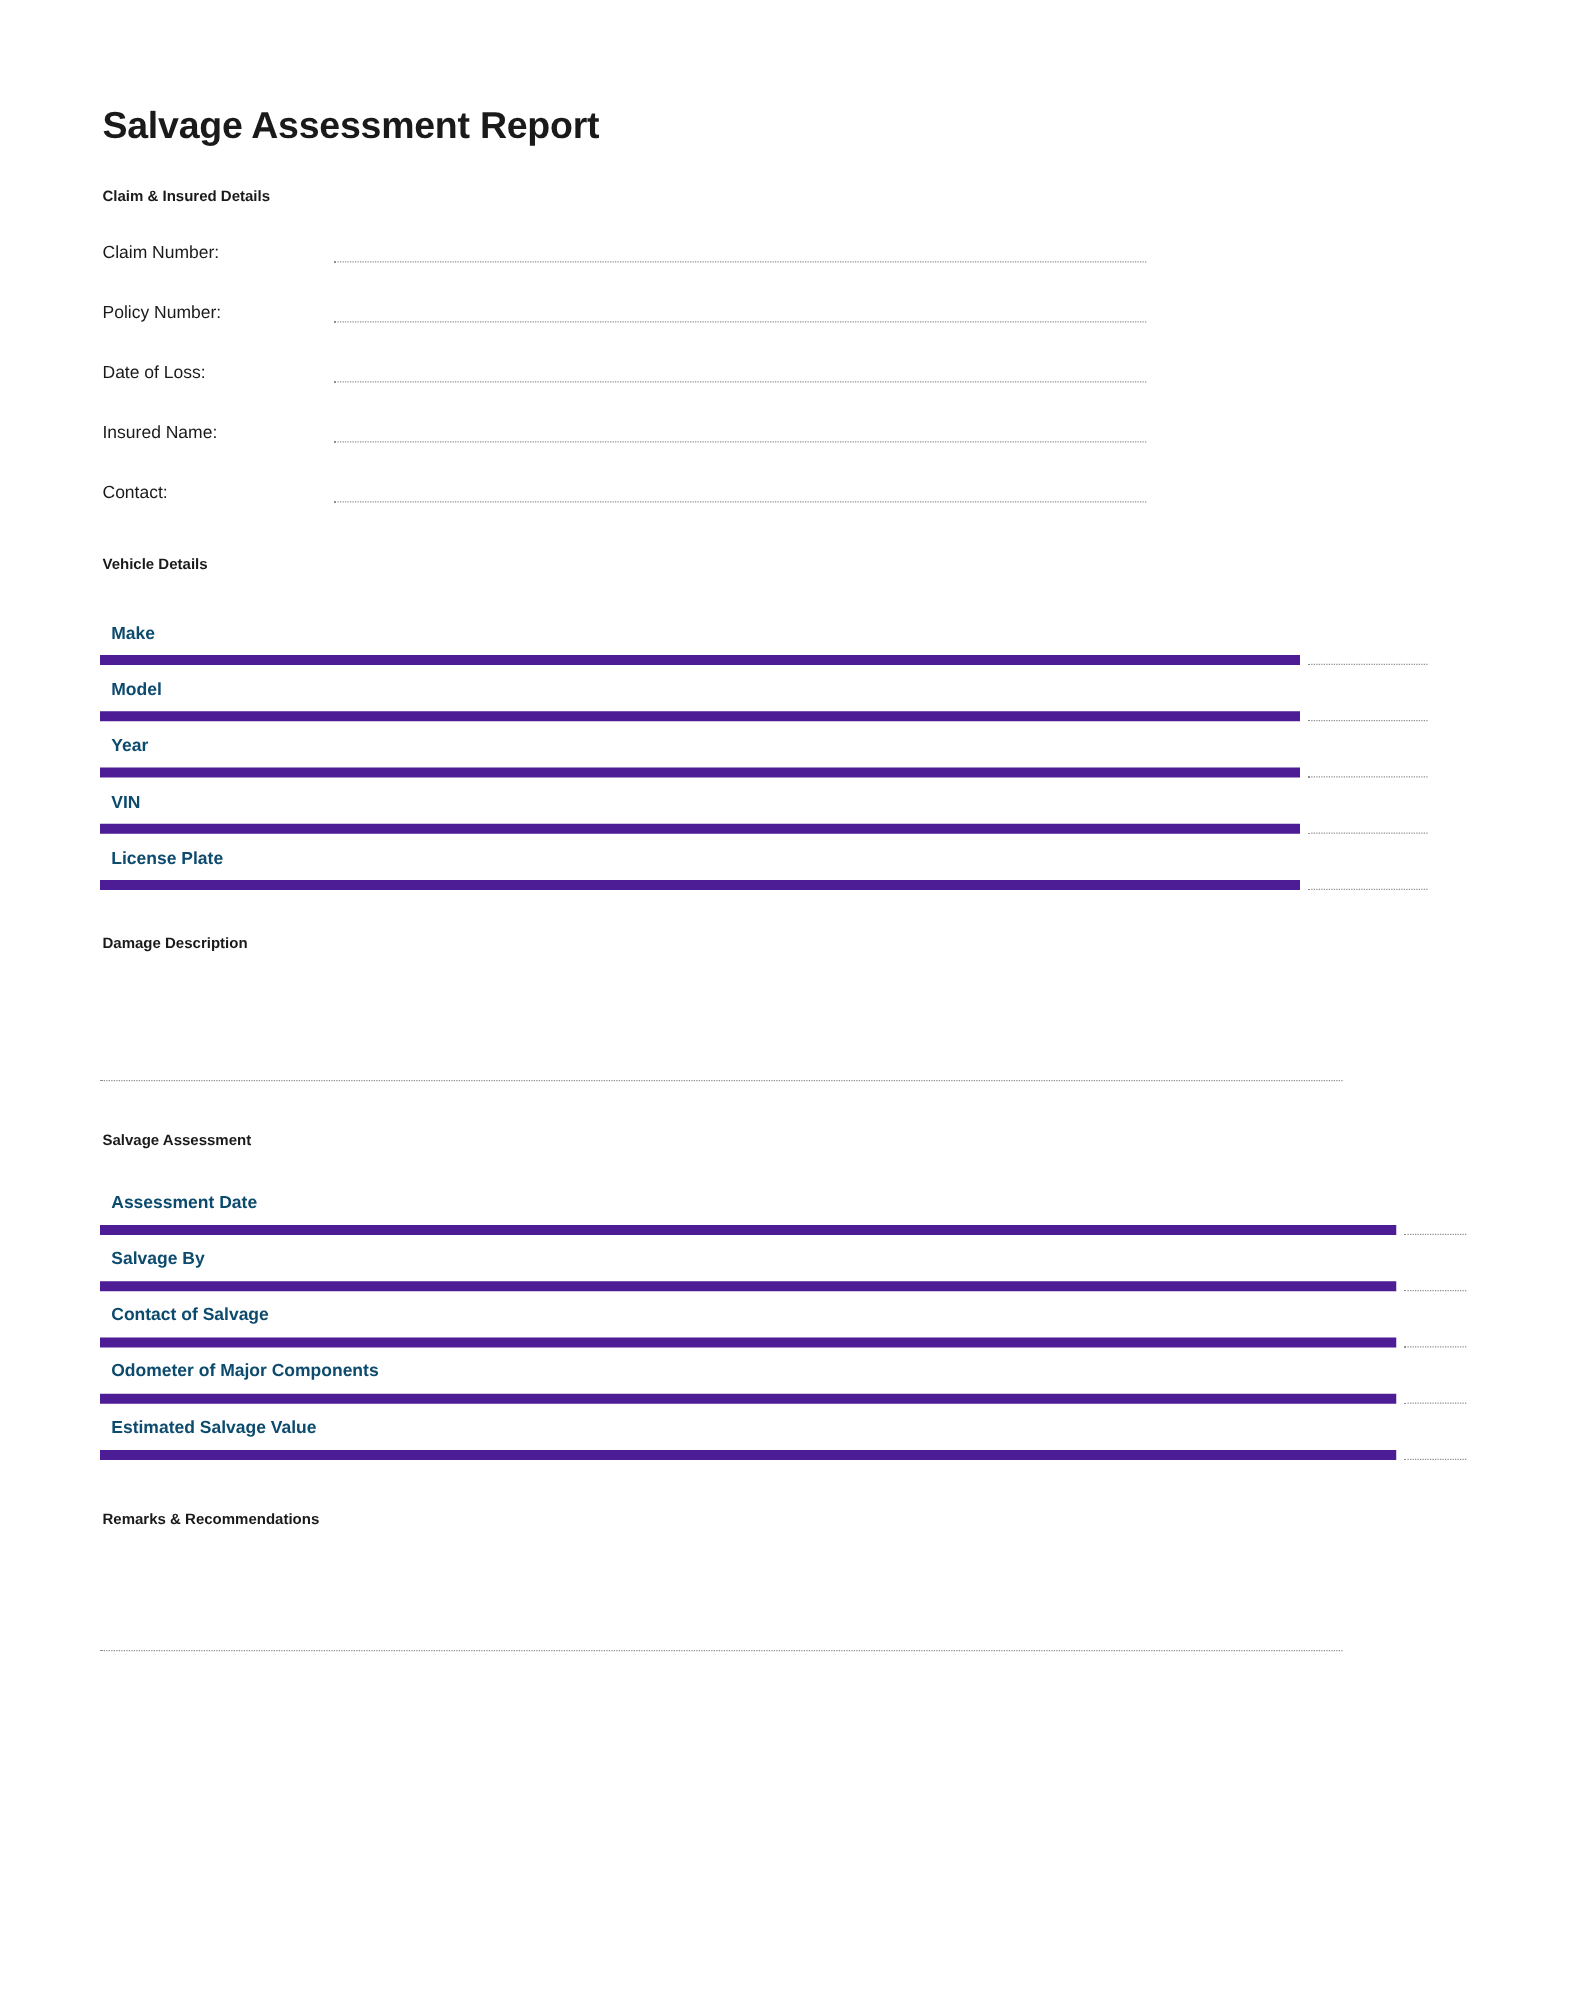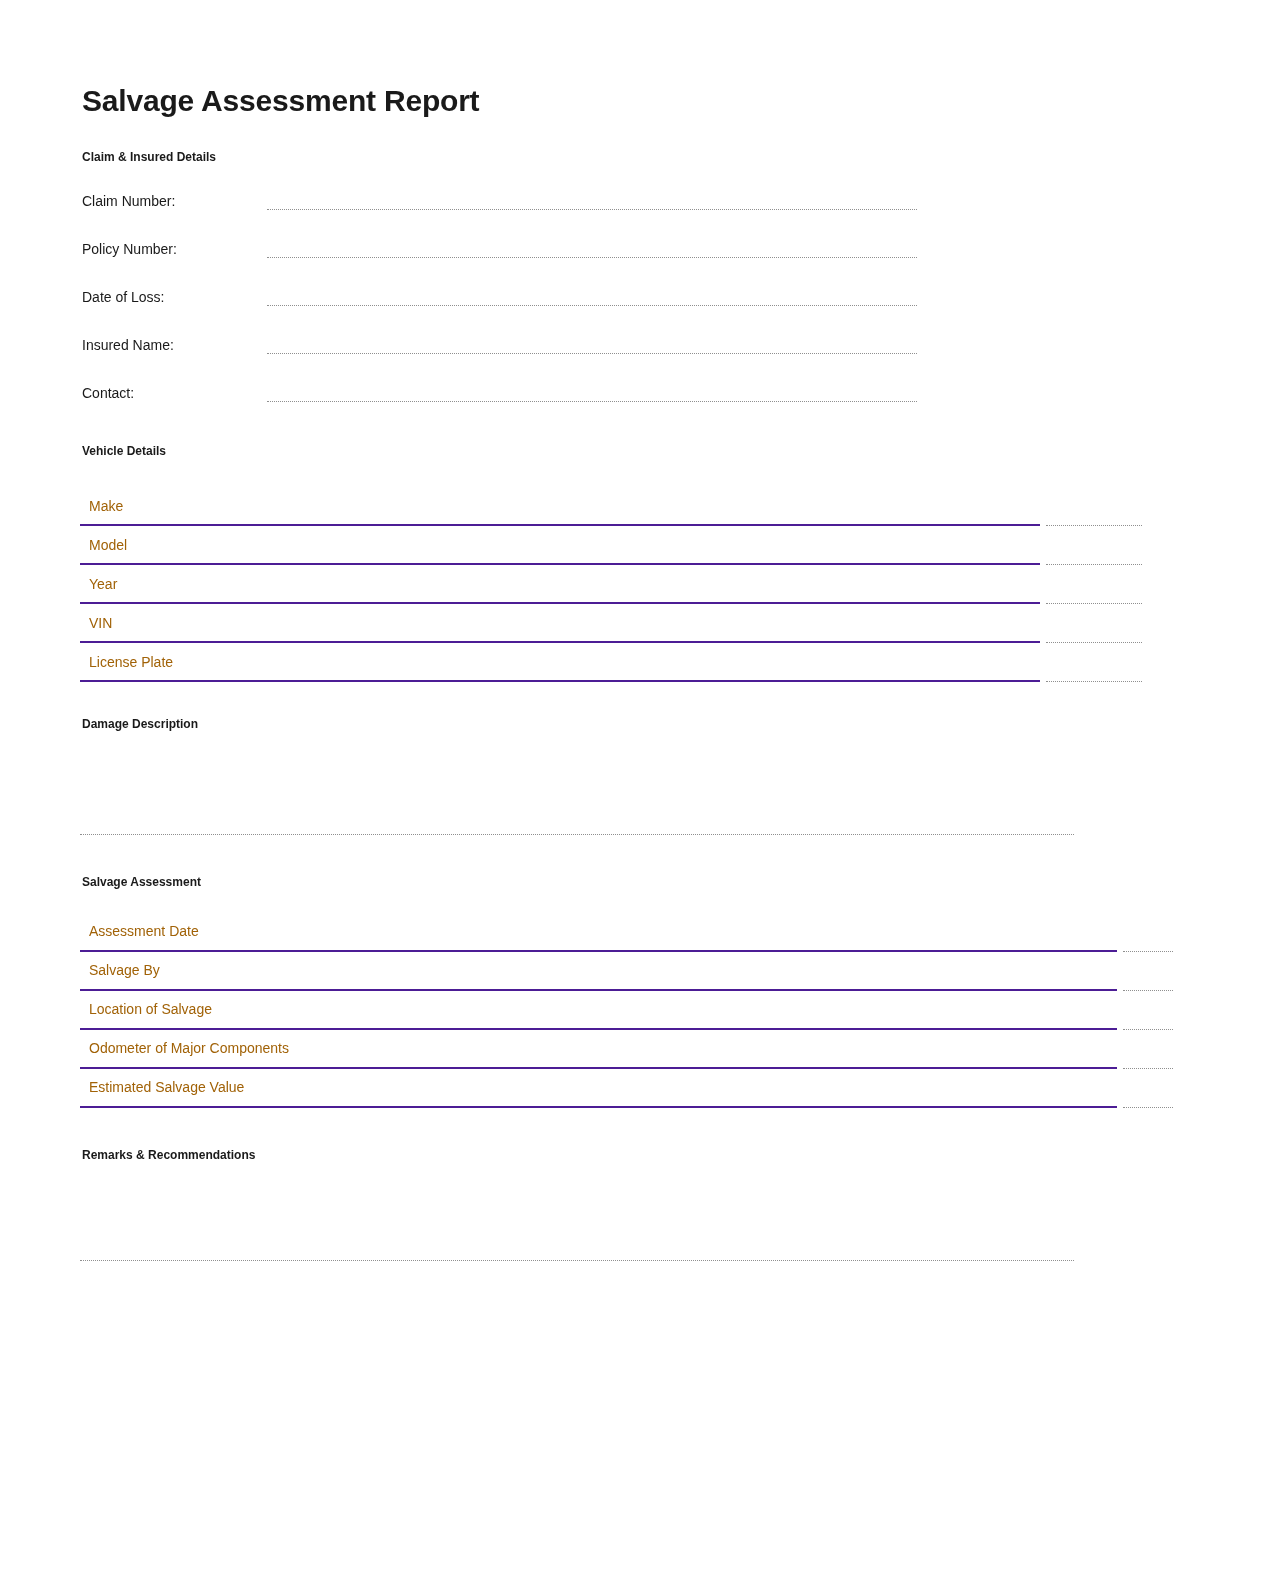--- a/index.html
+++ b/index.html
@@ -45,24 +45,24 @@
   }
 
   
   .form-table { margin-left: 80px; }
   .vehicle-table { margin-top: 25px; }
   .salvage-table { margin-top: 20px; }
   .t-row { display: flex; align-items: stretch; }
   .cell-label {
     display: flex; align-items: center;
     height: 37px;
-    border-bottom: 2px solid #4c1d95;
+    border-bottom: 8px solid #4c1d95;
     padding-left: 9px;
-    font-size: 14px; font-weight: 400;
-    color: #a16207;
+    font-size: 14px; font-weight: 700;
+    color: #0c4a6e;
     box-sizing: content-box;
   }
   .vehicle-table .cell-label { width: 951px; }
   .salvage-table .cell-label { width: 1028px; }
   .cell-blank {
     align-self: flex-end;
     height: 30px;
     margin-left: 6px;
     border-bottom: 1px dotted #8f8f8f;
     font-size: 13px; line-height: 30px;
@@ -145,21 +145,21 @@
   <div class="form-table salvage-table">
     <div class="t-row">
       <div class="cell-label">Assessment Date</div>
       <div class="cell-blank"></div>
     </div>
     <div class="t-row">
       <div class="cell-label">Salvage By</div>
       <div class="cell-blank"></div>
     </div>
     <div class="t-row">
-      <div class="cell-label">Location of Salvage</div>
+      <div class="cell-label">Contact of Salvage</div>
       <div class="cell-blank"></div>
     </div>
     <div class="t-row">
       <div class="cell-label">Odometer of Major Components</div>
       <div class="cell-blank"></div>
     </div>
     <div class="t-row">
       <div class="cell-label">Estimated Salvage Value</div>
       <div class="cell-blank"></div>
     </div>

